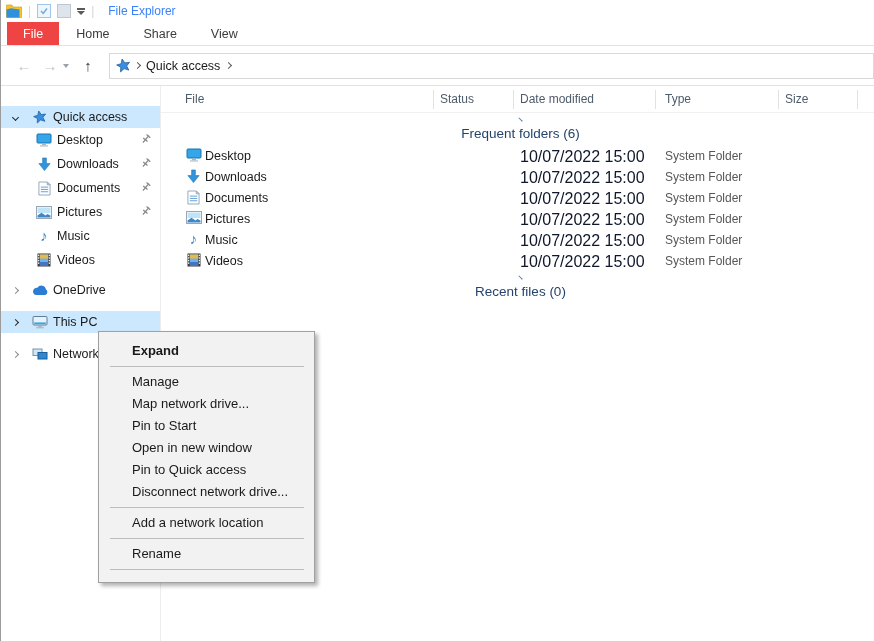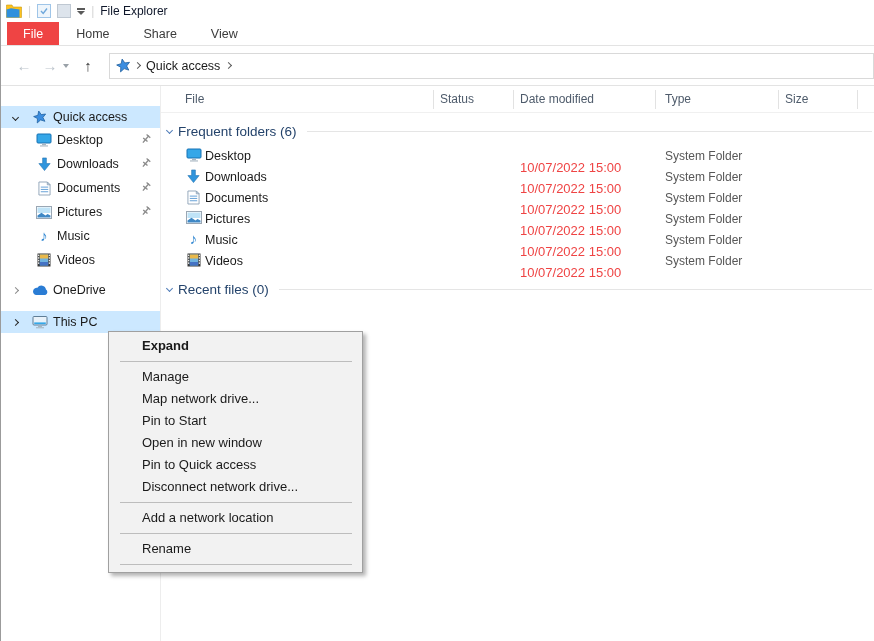--- a/index.html
+++ b/index.html
@@ -8,21 +8,21 @@
   #window {
     position:relative; width:874px; height:641px; background:#fff;
     border-left:1px solid #9b9b9b; overflow:hidden; font-size:13px;
   }
 
   
   .titlebar { height:22px; display:flex; align-items:center; padding-left:5px; gap:6px; }
   .titlebar .sep { color:#d5d5d5; font-size:12px; }
   .qat-caret { width:0; height:0; border-left:4px solid transparent; border-right:4px solid transparent; border-top:4px solid #5a5a5a; position:relative; margin-top:3px; }
   .qat-caret::before { content:""; position:absolute; left:-4px; top:-7px; width:8px; height:2px; background:#5a5a5a; }
-  .title-text { font-size:12px; color:#0f172a; margin-left:0; }
+  .title-text { font-size:12px; color:#3b82f6; margin-left:8px; }
 
   
   .ribbon-tabs { height:24px; display:flex; align-items:stretch; border-bottom:1px solid #e3e3e3; }
   .tab { display:flex; align-items:center; padding:0 17px; font-size:12.5px; color:#3b3b3b; cursor:default; }
   .tab.file { background:#ef4444; color:#fff; margin-left:6px; padding:0 16px; }
 
   
   .navbar { height:40px; display:flex; align-items:center; border-bottom:1px solid #e3e3e3; padding-left:10px; }
   .nav-btn { width:26px; text-align:center; font-size:15px; }
   .nav-back, .nav-fwd { color:#bcc4cc; }
@@ -50,41 +50,41 @@
   .srow .pin { position:absolute; right:8px; top:5px; }
   .sgap { height:7px; }
   .sgap2 { height:10px; }
 
   
   .main { position:relative; flex:1; }
   .colheaders { position:relative; height:27px; border-bottom:1px solid #f0f0f0; font-size:12px; color:#4e5b6b; }
   .colheaders .col { position:absolute; top:6px; white-space:nowrap; }
   .colheaders .colsep { position:absolute; top:4px; width:1px; height:19px; background:#e2e2e2; }
 
-  .group-header { display:flex; align-items:center; height:20px; margin-top:8px; padding-left:6px; gap:6px; }
+  .group-header { display:flex; align-items:center; height:20px; margin-top:8px; padding-left:6px; gap:6px;flex-direction:column; }
   .group-header .chev { border-color:#4f7cb8; margin-top:-2px; }
   .group-label { font-size:13.5px; color:#24436b; white-space:nowrap; }
   .group-line { flex:1; height:1px; background:#e5e5e5; margin:0 2px 0 4px; }
 
   .filerow { position:relative; height:21px; }
   .filerow .ficon { position:absolute; left:24px; top:2px; width:17px; display:flex; justify-content:center; }
   .filerow .fname { position:absolute; left:44px; top:3px; font-size:12.5px; color:#1a1a1a; white-space:nowrap; }
-  .filerow .fdate { position:absolute; left:359px; top:14px; font-size:13px; color:#ef4444; white-space:nowrap; }
+  .filerow .fdate { position:absolute; left:359px; top:2px; font-size:16px; color:#0f172a; white-space:nowrap; }
   .filerow .ftype { position:absolute; left:504px; top:3px; font-size:12px; color:#575757; white-space:nowrap; }
   .rows { margin-top:5px; }
   .recent-gap { margin-top:7px; }
 
   .glyph-music { color:#2f86d1; font-size:15px; line-height:14px; }
 
   
   .ctxmenu {
-    position:absolute; left:107px; top:331px; width:255px;
+    position:absolute; left:97px; top:331px; width:217px;
     background:#f2f2f2; border:1px solid #a0a0a0;
     box-shadow:3px 3px 4px rgba(0,0,0,0.30);
-    padding:3px 0; z-index:10;
+    padding:8px 0; z-index:10;
   }
   .mi { height:22px; line-height:22px; padding-left:33px; font-size:13px; color:#1a1a1a; white-space:nowrap; }
   .mi.bold { font-weight:bold; }
   .msep { height:1px; background:#bdbdbd; margin:4px 10px 4px 11px; }
 
   svg { display:block; }
 </style>
 </head>
 <body>
 
@@ -292,20 +292,32 @@
               <rect x="2.2" y="7.4" width="11.6" height="1.8" fill="#35a7e8"></rect>
               <rect x="6" y="10.6" width="4" height="1.4" fill="#a7b6c2"></rect>
               <rect x="4" y="12.2" width="8" height="1.1" fill="#a7b6c2"></rect>
             </svg>
         </span>
         <span class="slabel">This PC</span>
       </div>
 
       <div class="sgap2"></div>
 
+      <div class="srow toplevel">
+        <span class="twisty">
+            <span class="chev right"></span>
+          </span>
+        <span class="sicon">
+          <svg width="16" height="13" viewBox="0 0 16 13">
+              <rect x="1" y="1" width="9" height="6.5" fill="#cfe6f8" stroke="#7a93a8"></rect>
+              <rect x="6" y="4.5" width="9" height="6.5" fill="#2f86d1" stroke="#1b5e98"></rect>
+            </svg>
+        </span>
+        <span class="slabel">Network</span>
+      </div>
     </div>
 
     <div class="main">
       <div class="colheaders">
         <span class="col" style="left:24px">File</span>
         <span class="col" style="left:279px">Status</span>
         <span class="col" style="left:359px">Date modified</span>
         <span class="col" style="left:504px">Type</span>
         <span class="col" style="left:624px">Size</span>
         <span class="colsep" style="left:272px"></span>

